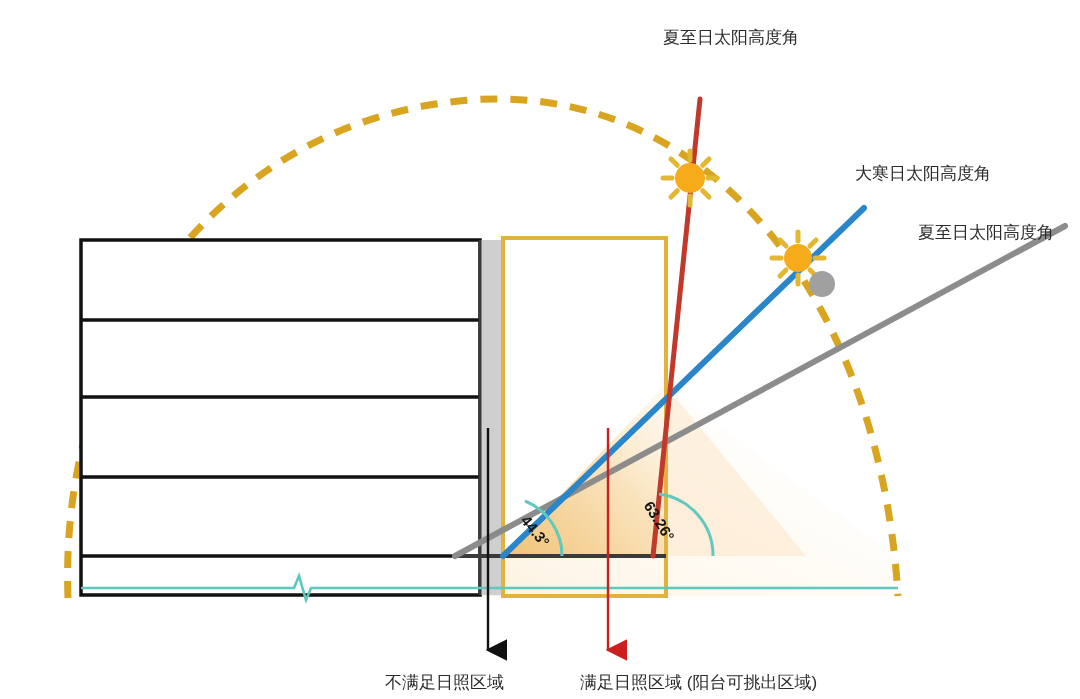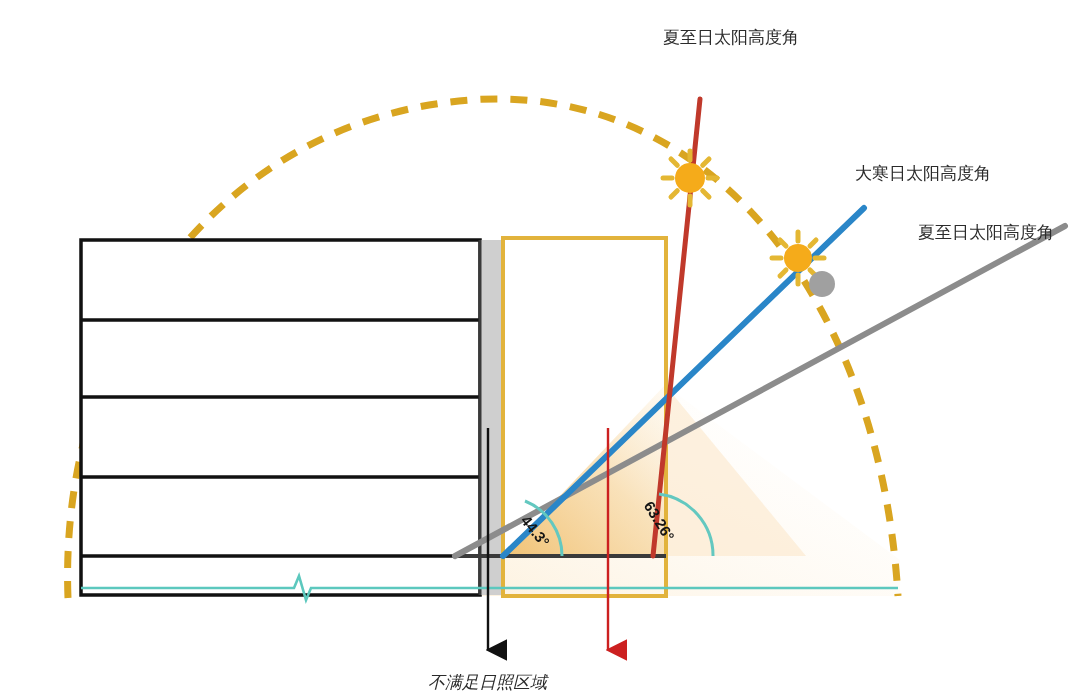--- a/index.html
+++ b/index.html
@@ -31,21 +31,21 @@
     position: absolute;
     color: #2b2b2b;
     font-size: 17px;
     line-height: 1.2;
     white-space: nowrap;
     font-family: "Liberation Sans", "DejaVu Sans", sans-serif;
   }
   #label-summer   { left: 663px; top: 28px; }
   #label-majorcold{ left: 840px; top: 164px; margin-left: 15px; }
   #label-winter   { left: 918px; top: 223px; }
-  #label-insufficient { left: 428px; top: 673px; font-style: italic; }
+  #label-insufficient { left: 385px; top: 673px; }
   #label-sufficient   { left: 580px; top: 673px; }
   .ang {
     position: absolute;
     font-size: 15px;
     color: #141414;
     font-weight: 700;
     white-space: nowrap;
     font-family: "Liberation Sans", "DejaVu Sans", sans-serif;
   }
   #angle-summer-val { left: 531px; top: 512px; transform: rotate(51deg); transform-origin: left top; }
@@ -176,14 +176,15 @@
   <div class="lbl" id="label-majorcold">大寒日太阳高度角</div>
 
   <div class="lbl" id="label-winter">夏至日太阳高度角</div>
 
   <div class="ang" id="angle-summer-val">44.3°</div>
 
   <div class="ang" id="angle-winter-val">63.26°</div>
 
   <div class="lbl" id="label-insufficient">不满足日照区域</div>
 
+  <div class="lbl" id="label-sufficient">满足日照区域 (阳台可挑出区域)</div>
 
 </div>
 
 </body></html>

